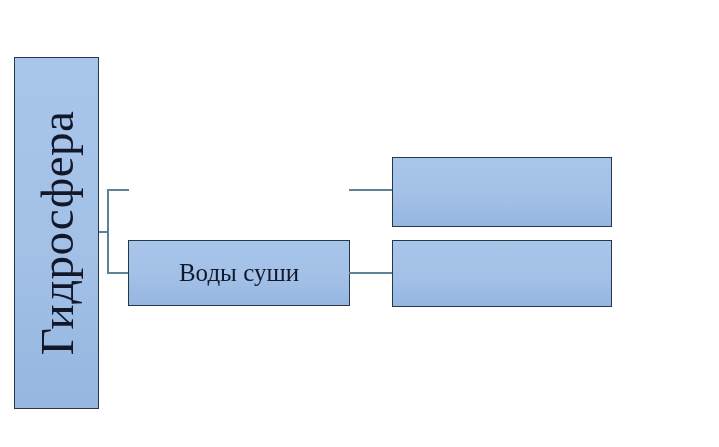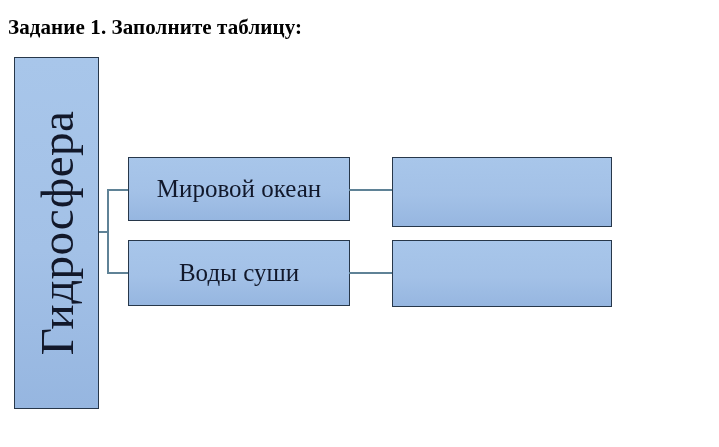--- a/index.html
+++ b/index.html
@@ -128,34 +128,30 @@
   
   .conn-r1    { left: 349px; top: 189px; width: 44px; }
   
   .conn-r2    { left: 349px; top: 272px; width: 44px; }
 </style>
 </head>
 <body>
 
 <div id="slide">
 
-  <div class="title">Задание 1. Заполните таблицу:</div>
 
   <div class="box box-vertical">
     <span class="vlabel">Гидросфера</span>
   </div>
 
   <div class="conn conn-h conn-stem"></div>
   <div class="conn conn-v conn-spine"></div>
   <div class="conn conn-h conn-b1"></div>
   <div class="conn conn-h conn-b2"></div>
 
-  <div class="box box-mid1">
-    <span class="box-label">Мировой океан</span>
-  </div>
 
   <div class="box box-mid2">
     <span class="box-label">Воды суши</span>
   </div>
 
   <div class="conn conn-h conn-r1"></div>
   <div class="conn conn-h conn-r2"></div>
 
   <div class="box box-right1">
     <span class="box-label"></span>

